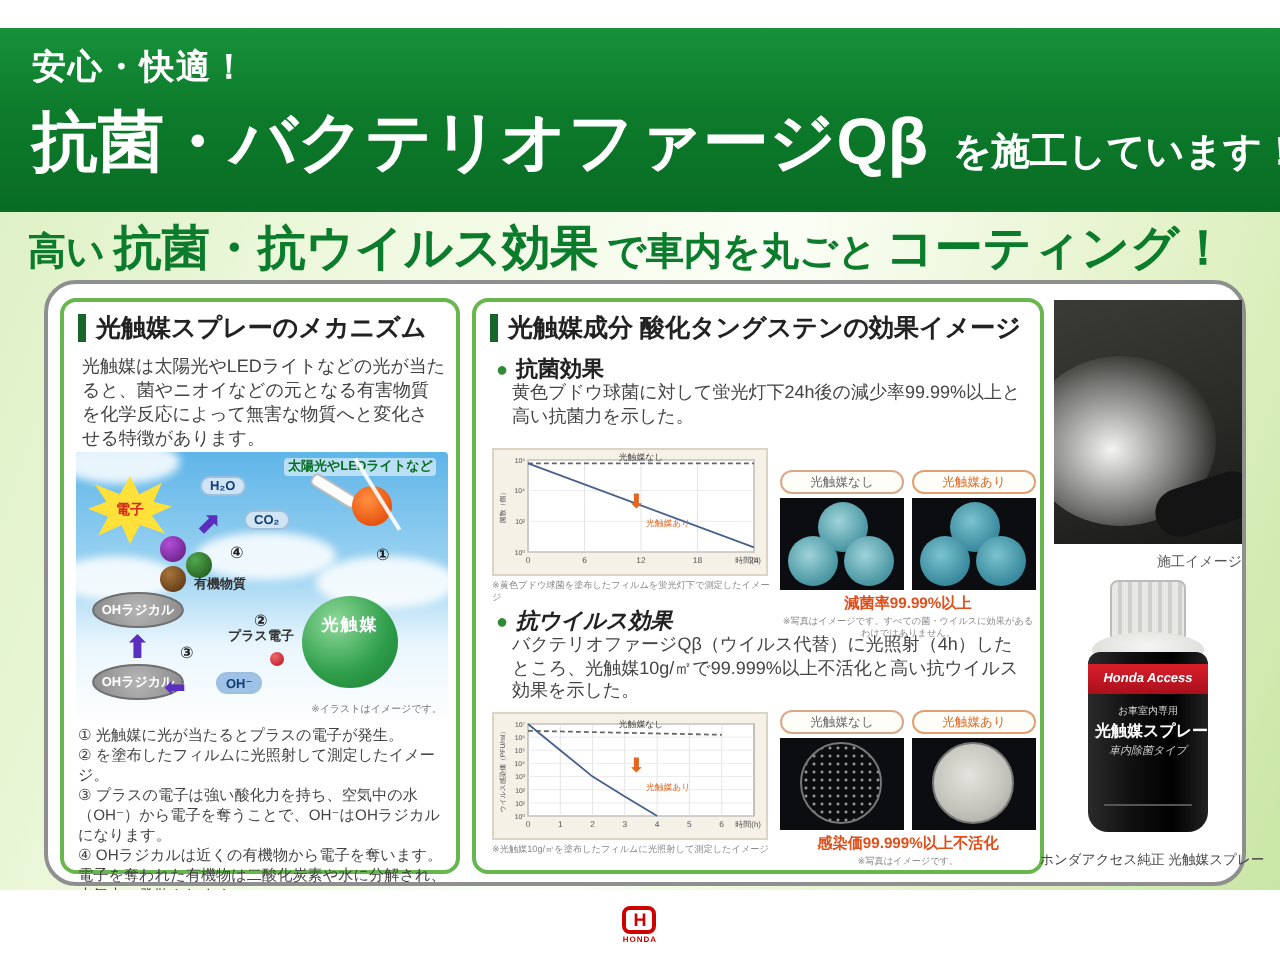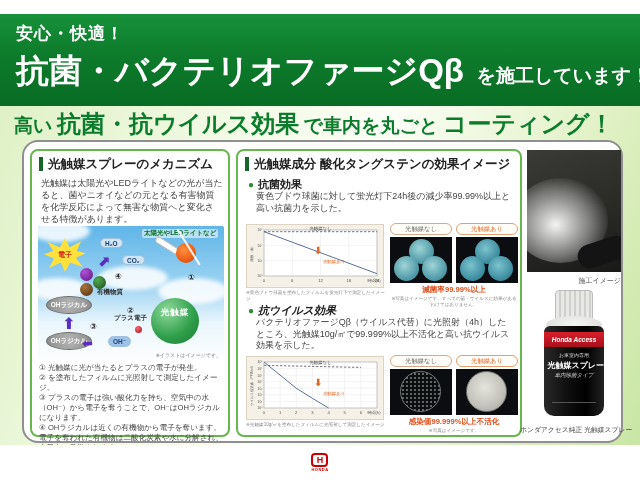--- a/index.html
+++ b/index.html
@@ -92,21 +92,21 @@
   .sh2{left:10px;top:152px;font-style:italic;} .sb2{left:18px;top:166px;}
 
   .chartbox{position:absolute;background:#f6f1e7;border:1px solid #ddd3c2;padding:1px;}
   .cb1{left:8px;top:73px;width:138px;height:64px;}
   .cb2{left:8px;top:205px;width:138px;height:64px;}
   .mini-chart{width:134px;height:60px;}
   .chart-note{position:absolute;font-size:4.6px;color:#888;width:140px;line-height:1.25;}
   .cn1{left:8px;top:139px;} .cn2{left:8px;top:271px;}
 
   .photos{position:absolute;width:128px;}
-  .ph1{left:152px;top:72px;} .ph2{left:152px;top:204px;}
+  .ph1{left:152px;top:84px;} .ph2{left:152px;top:204px;}
   .pill-row{display:flex;gap:4px;justify-content:space-between;}
   .pill{flex:1;border:1px solid #d8a888;border-radius:8px;background:#fffdf8;
     font-size:6.3px;text-align:center;color:#666;padding:0.5px 0;}
   .pill.on{color:#e2661f;border-color:#e2a070;}
   .photo-row{display:flex;gap:4px;margin-top:2px;}
   .photo{flex:1;height:46px;background:#0b0d10;position:relative;overflow:hidden;}
   .dish{position:absolute;border-radius:50%;}
   .dish-teal{background:radial-gradient(circle at 42% 38%,#9fd4d8,#4f9aa6 65%,#3a7e8c);}
   .dish-teal2{background:radial-gradient(circle at 42% 38%,#7cc3cf,#3d8da0 65%,#2f7490);}
   .dish-gray{background:radial-gradient(circle at 45% 40%,#e4e4de,#c2c2ba 60%,#9c9c94);border:1px solid #777;}

